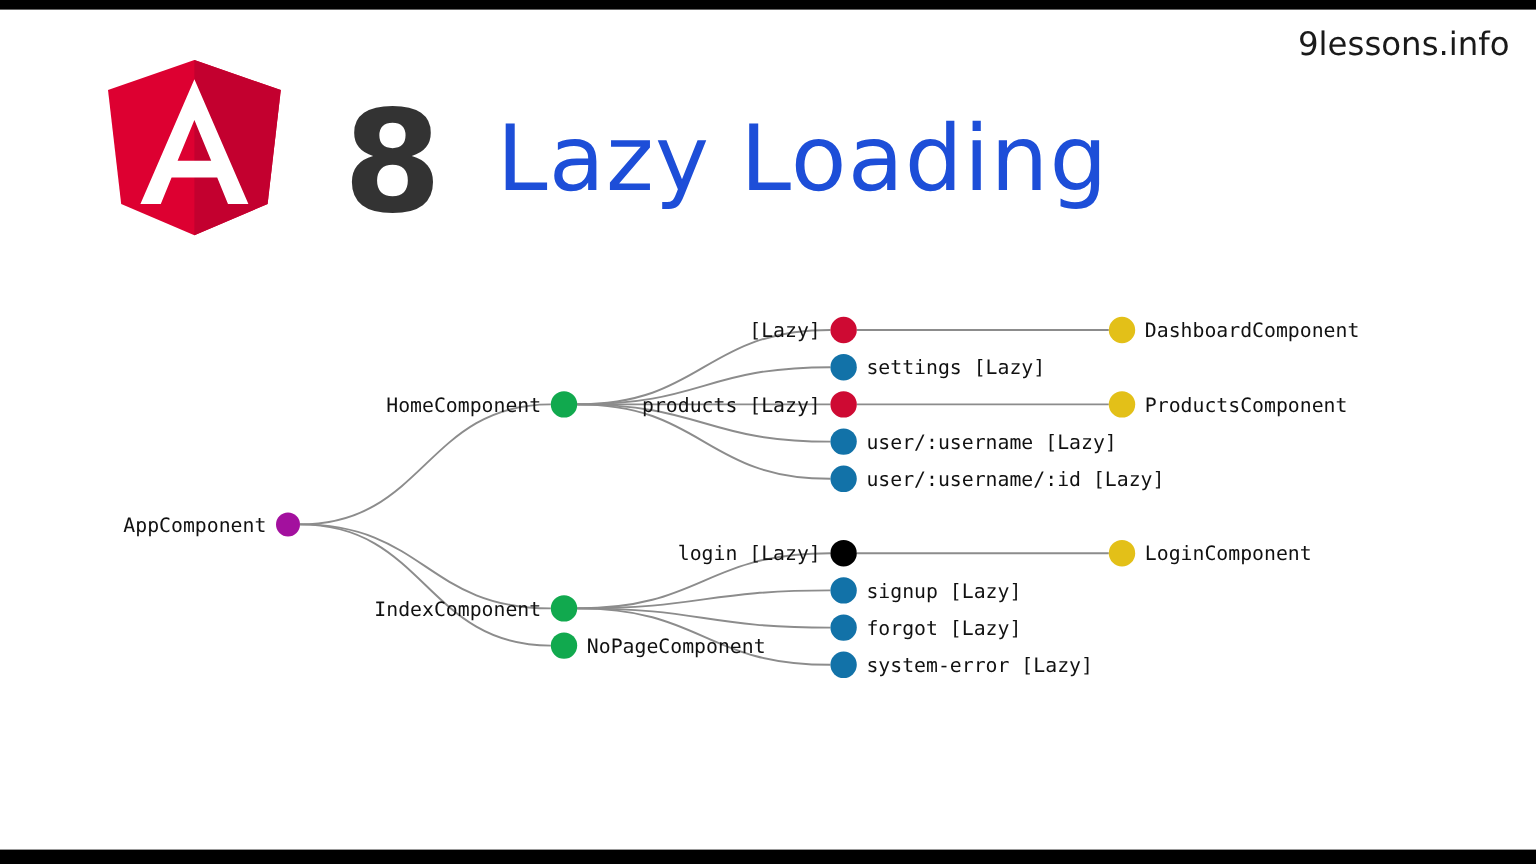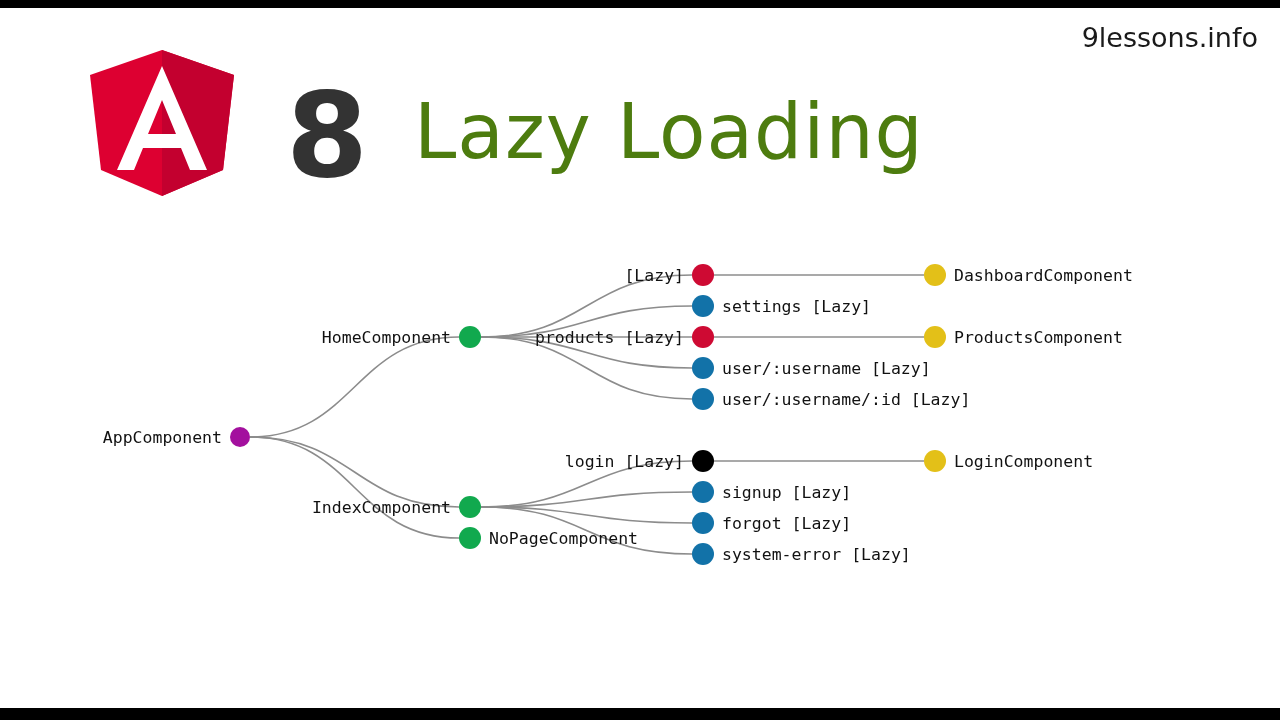--- a/index.html
+++ b/index.html
@@ -52,21 +52,21 @@
     color: #333333;
     font-family: "DejaVu Sans", sans-serif;
   }
   #title-main {
     position: absolute;
     left: 414px;
     top: 92px;
     font-size: 76px;
     line-height: 80px;
     font-weight: 400;
-    color: #4d7c0f;
+    color: #1d4ed8;
     letter-spacing: 1px;
     font-family: "DejaVu Sans", sans-serif;
   }
   #footer-credit {
     position: absolute;
     right: 28px;
     top: 648px;
     font-size: 29px;
     color: #1a1a1a;
     font-family: "DejaVu Sans", sans-serif;

